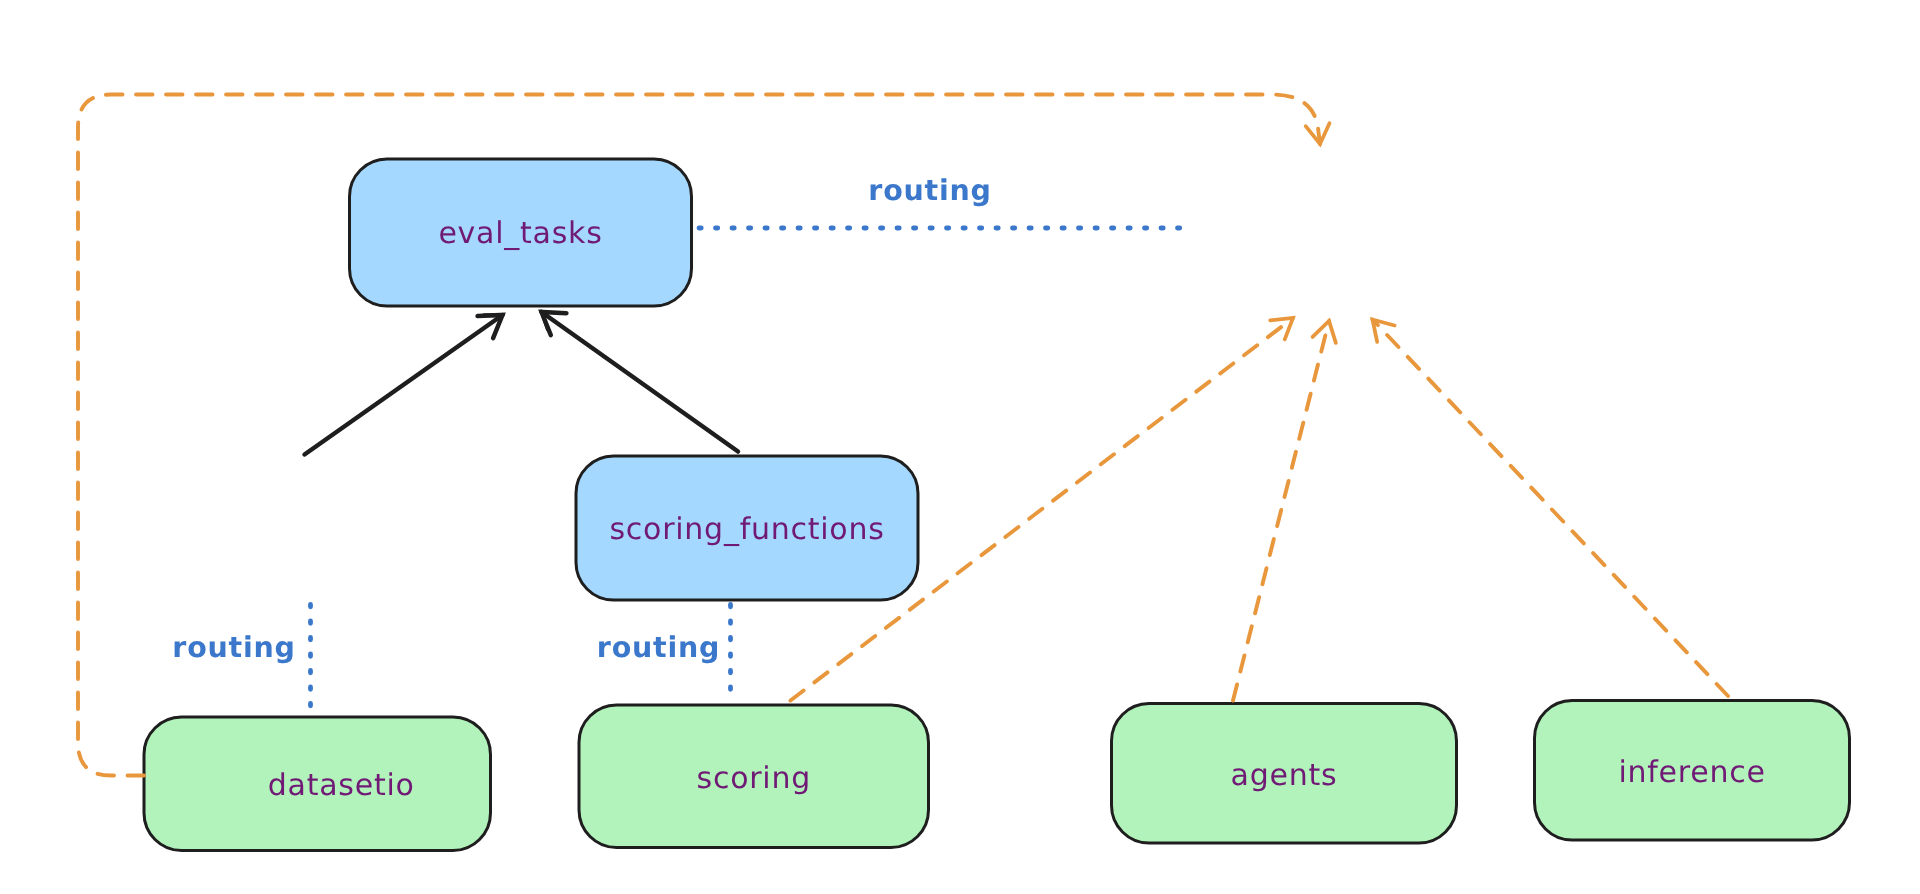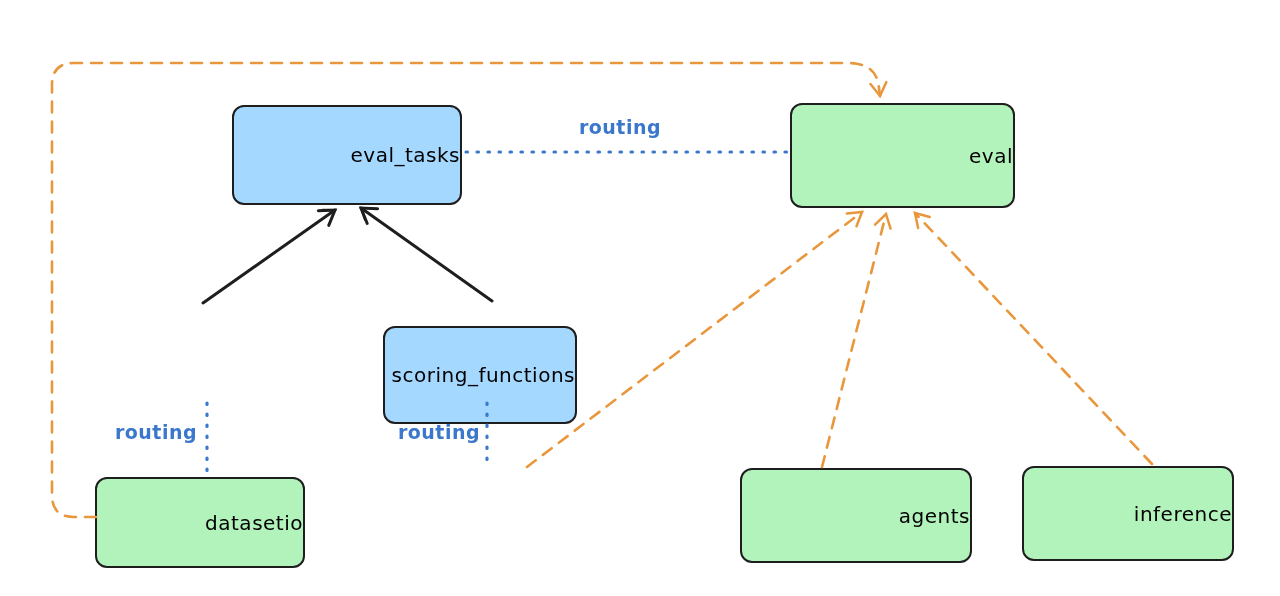--- a/index.html
+++ b/index.html
@@ -19,25 +19,25 @@
     position: absolute;
     left: 0;
     top: 0;
     pointer-events: none;
     z-index: 2;
   }
   .node {
     position: absolute;
     box-sizing: border-box;
     border: 2.5px solid #1e1e1e;
-    border-radius: 12px;
+    border-radius: 26px;
     display: flex;
     align-items: center;
-    justify-content: flex-end;
-    color: #000000;
+    justify-content: center;
+    color: #701a75;
     font-size: 20px;
     letter-spacing: 0.5px;
     z-index: 1;
   }
   .node-blue  { background: #a5d8ff; }
   .node-green { background: #b2f2bb; }
   .edge-label {
     position: absolute;
     color: #3b78cb;
     font-size: 19px;
@@ -80,33 +80,33 @@
 
     <path d="M 207 403 L 207 474" fill="none" stroke="#3b78cb" stroke-width="3.2" stroke-dasharray="1.5 9.5" stroke-linecap="round"></path>
 
     <path d="M 487 403 L 487 466" fill="none" stroke="#3b78cb" stroke-width="3.2" stroke-dasharray="1.5 9.5" stroke-linecap="round"></path>
   </svg>
 
   <div class="node node-blue" style="left:232px; top:105px; width:230px; height:100px;">
     <span>eval_tasks</span>
   </div>
 
-  <div class="node node-green" style="left:790px; top:103px; width:225px; height:105px;">
-    <span>eval</span>
-  </div>
 
 
-  <div class="node node-blue" style="left:383px; top:303px; width:194px; height:98px;margin-top:23px;">
+  <div class="node node-blue" style="left:383px; top:303px; width:230px; height:98px;">
     <span>scoring_functions</span>
   </div>
 
-  <div class="node node-green" style="left:95px; top:477px; width:210px; height:91px;padding-left:32px;">
+  <div class="node node-green" style="left:95px; top:477px; width:233px; height:91px;padding-left:32px;">
     <span>datasetio</span>
   </div>
 
+  <div class="node node-green" style="left:385px; top:469px; width:235px; height:97px;">
+    <span>scoring</span>
+  </div>
 
   <div class="node node-green" style="left:740px; top:468px; width:232px; height:95px;">
     <span>agents</span>
   </div>
 
   <div class="node node-green" style="left:1022px; top:466px; width:212px; height:95px;">
     <span>inference</span>
   </div>
 
   <div class="edge-label" style="left:620px; top:116px;">routing</div>

